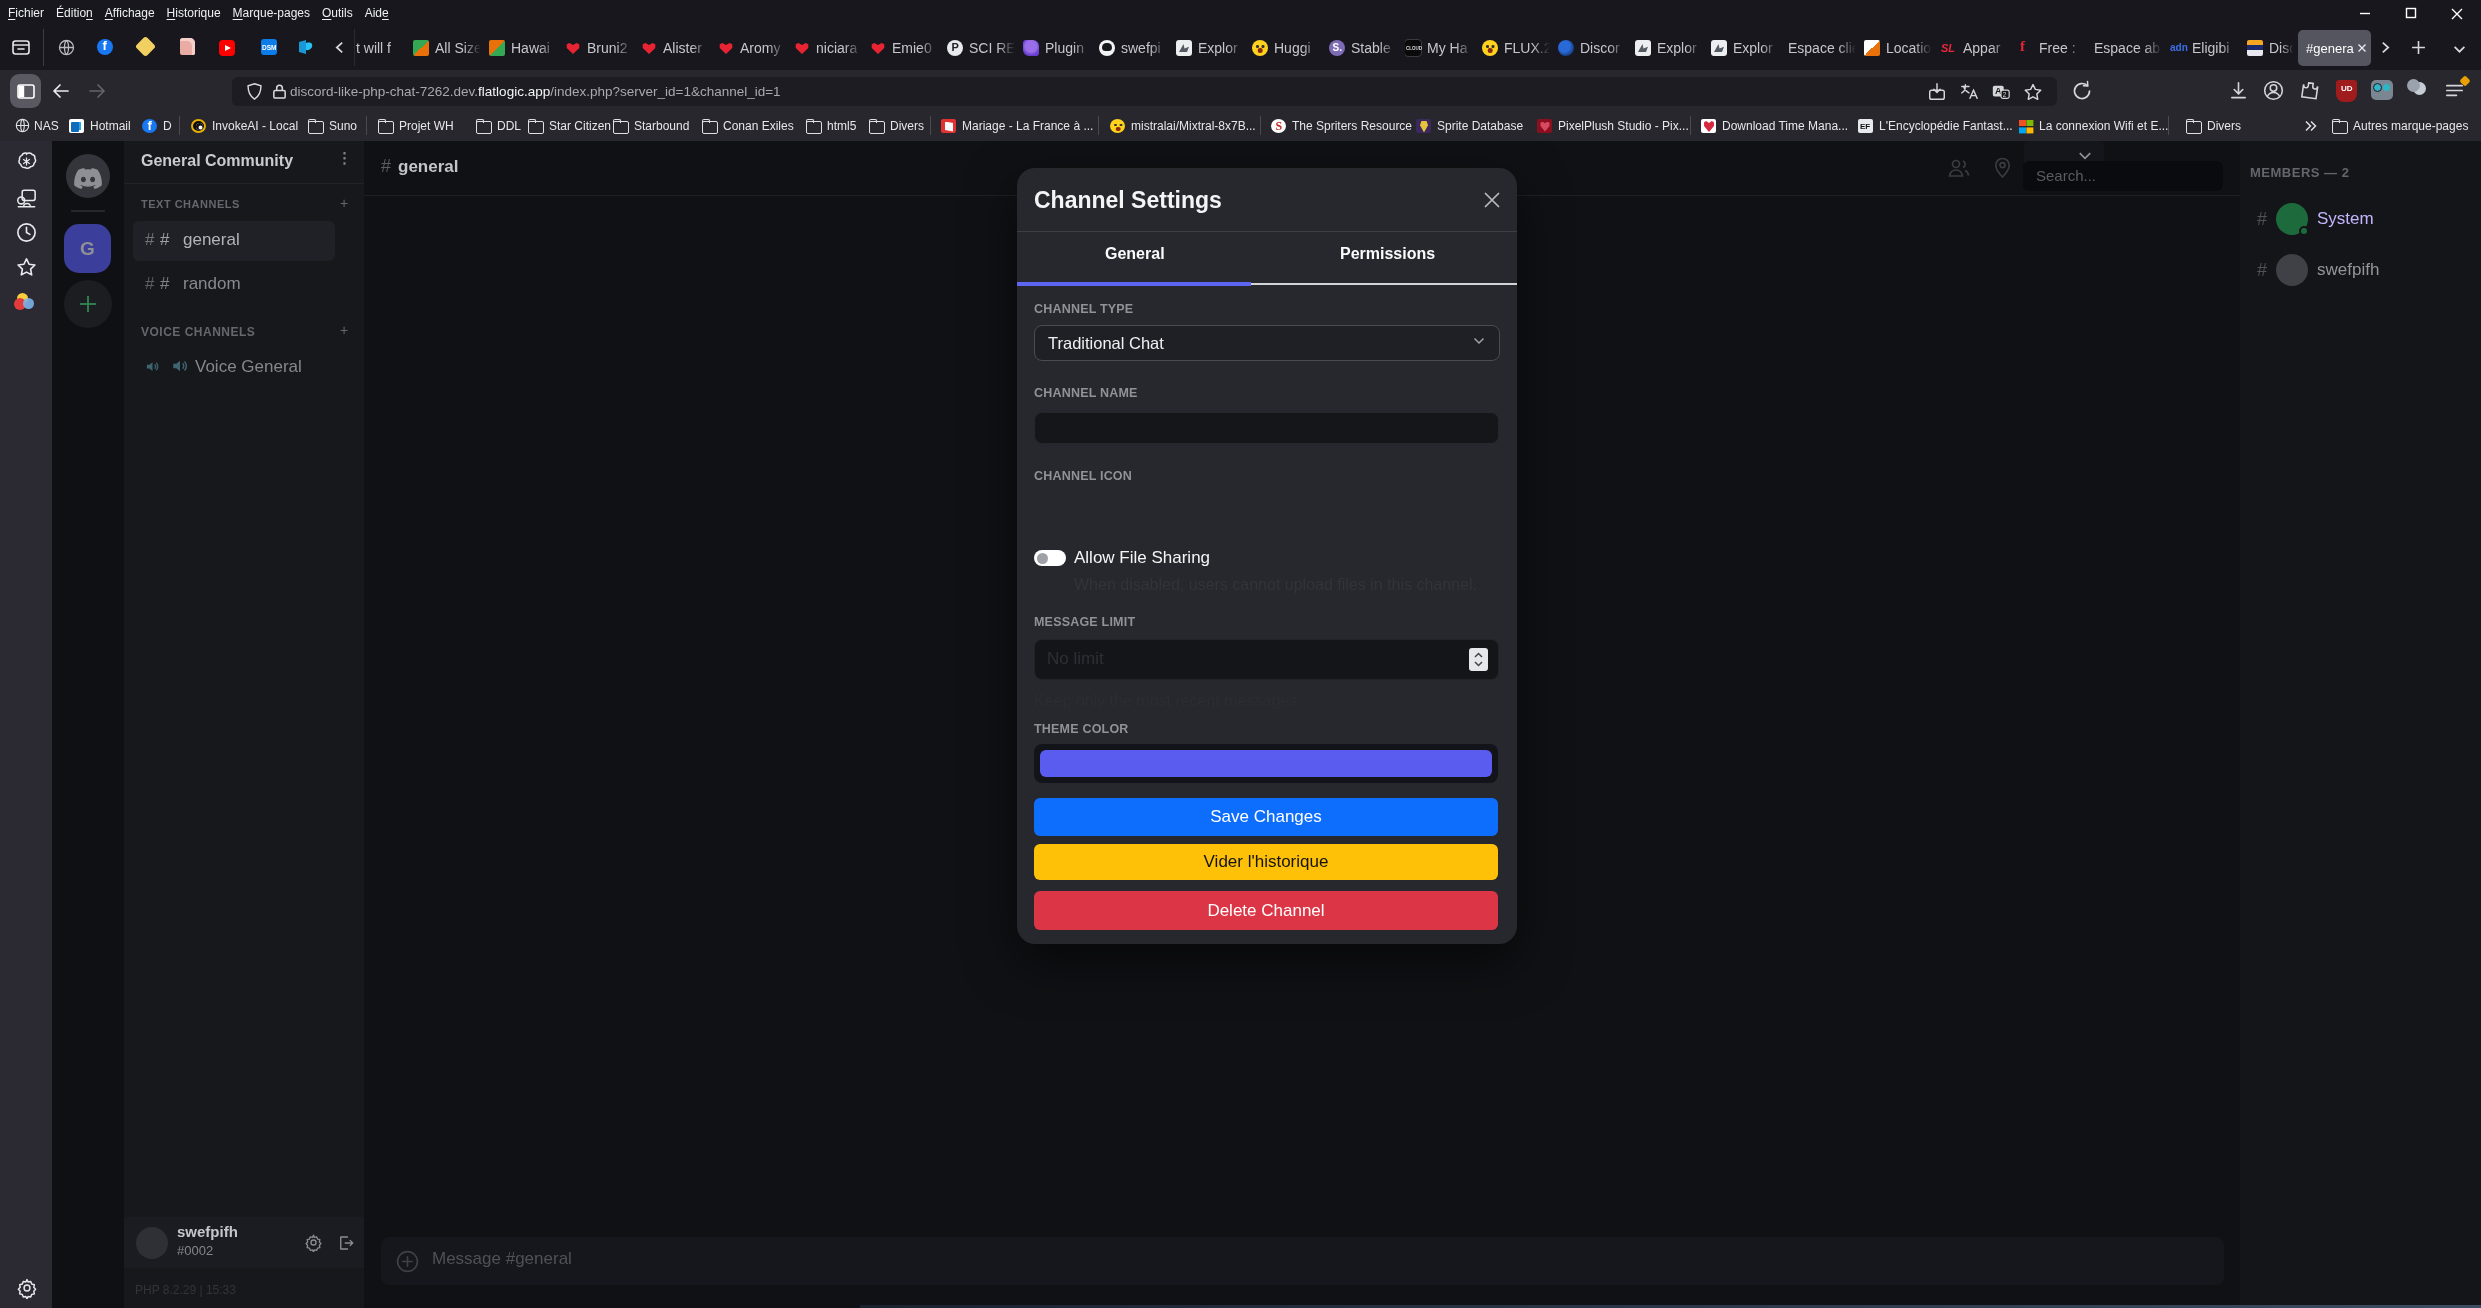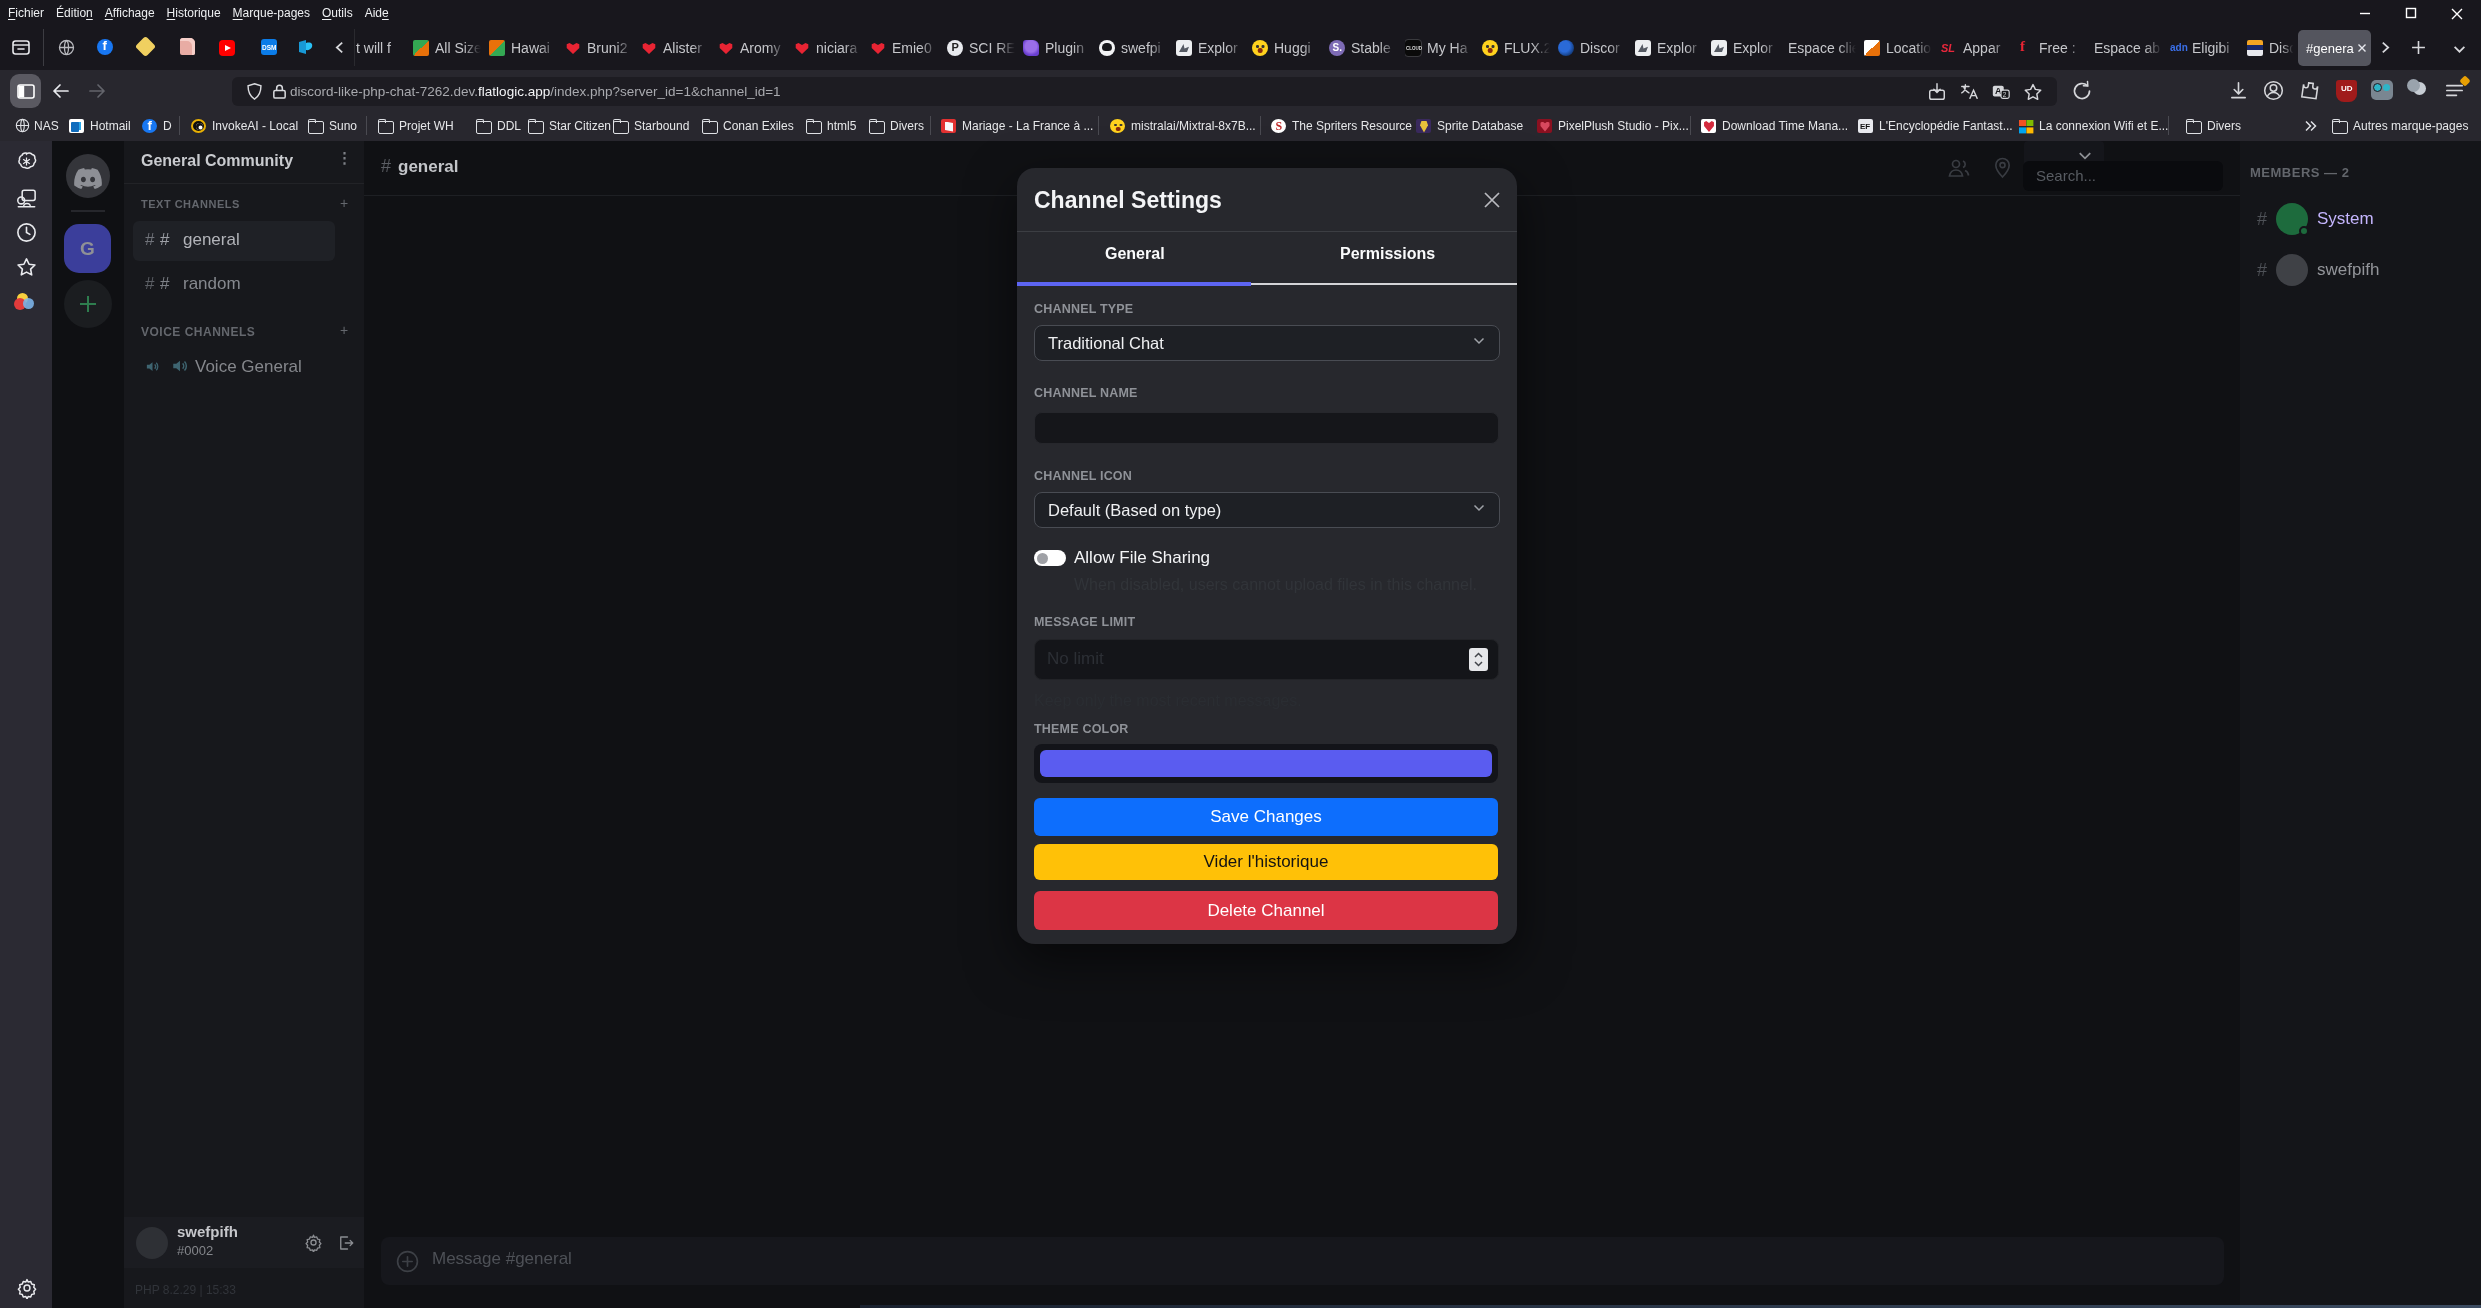--- a/index.html
+++ b/index.html
@@ -424,25 +424,20 @@
 
     <span class="mlabel" style="top:134px">CHANNEL TYPE</span>
     <div class="msel" style="top:157px">Traditional Chat
       <svg class="chev" viewBox="0 0 12 12" fill="none" stroke="#9fa2a8" stroke-width="1.5">
           <path d="M1.5 3.5 L6 8 L10.5 3.5"></path>
         </svg>
     </div>
     <span class="mlabel" style="top:218px">CHANNEL NAME</span>
     <div class="abs" style="left:17px;top:244px;width:465px;height:32px;background:#15161a;border:1px solid #26272c;border-radius:8px"></div>
     <span class="mlabel" style="top:301px">CHANNEL ICON</span>
-    <div class="msel" style="top:324px">Default (Based on type)
-      <svg class="chev" viewBox="0 0 12 12" fill="none" stroke="#9fa2a8" stroke-width="1.5">
-          <path d="M1.5 3.5 L6 8 L10.5 3.5"></path>
-        </svg>
-    </div>
     <div class="abs" style="left:17px;top:382px;width:32px;height:16px;background:#fff;border-radius:8px">
       <span class="abs" style="left:2.5px;top:2.5px;width:11px;height:11px;background:#9fa1a6;border-radius:50%"></span>
     </div>
     <span class="abs" style="left:57px;top:380px;font-size:17px;color:#f4f5f7">Allow File Sharing</span>
     <span class="abs" style="left:57px;top:408px;font-size:16px;color:#313439">When disabled, users cannot upload files in this channel.</span>
     <span class="mlabel" style="top:447px">MESSAGE LIMIT</span>
     <div class="abs" style="left:17px;top:471px;width:465px;height:41px;background:#141519;border:1px solid #222327;border-radius:8px">
       <span class="abs" style="left:12px;top:9px;font-size:17px;color:#2c2f35">No limit</span>
       <span class="abs" style="left:434px;top:8px;width:19px;height:23px;background:#e6e7ea;border-radius:3px"></span>
       <svg class="abs" style="left:438px;top:11px" width="11" height="17" viewBox="0 0 11 17" fill="none" stroke="#42454b" stroke-width="1.5">

